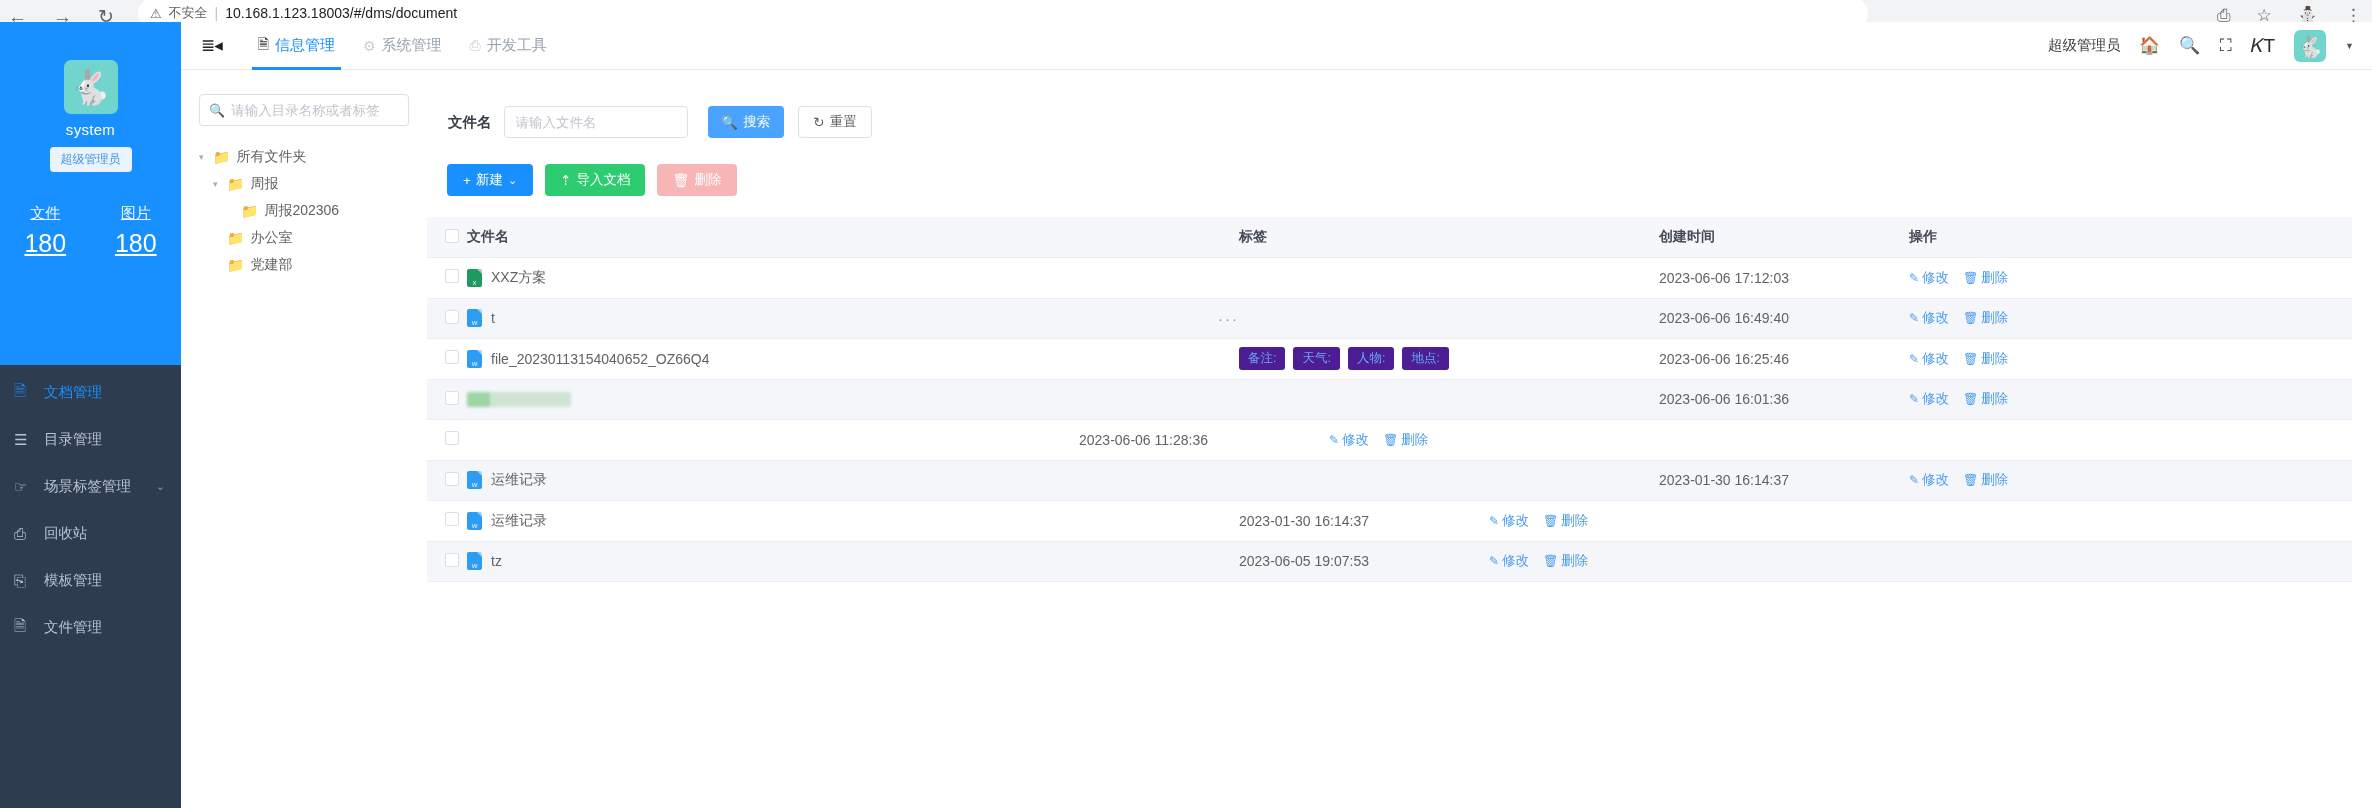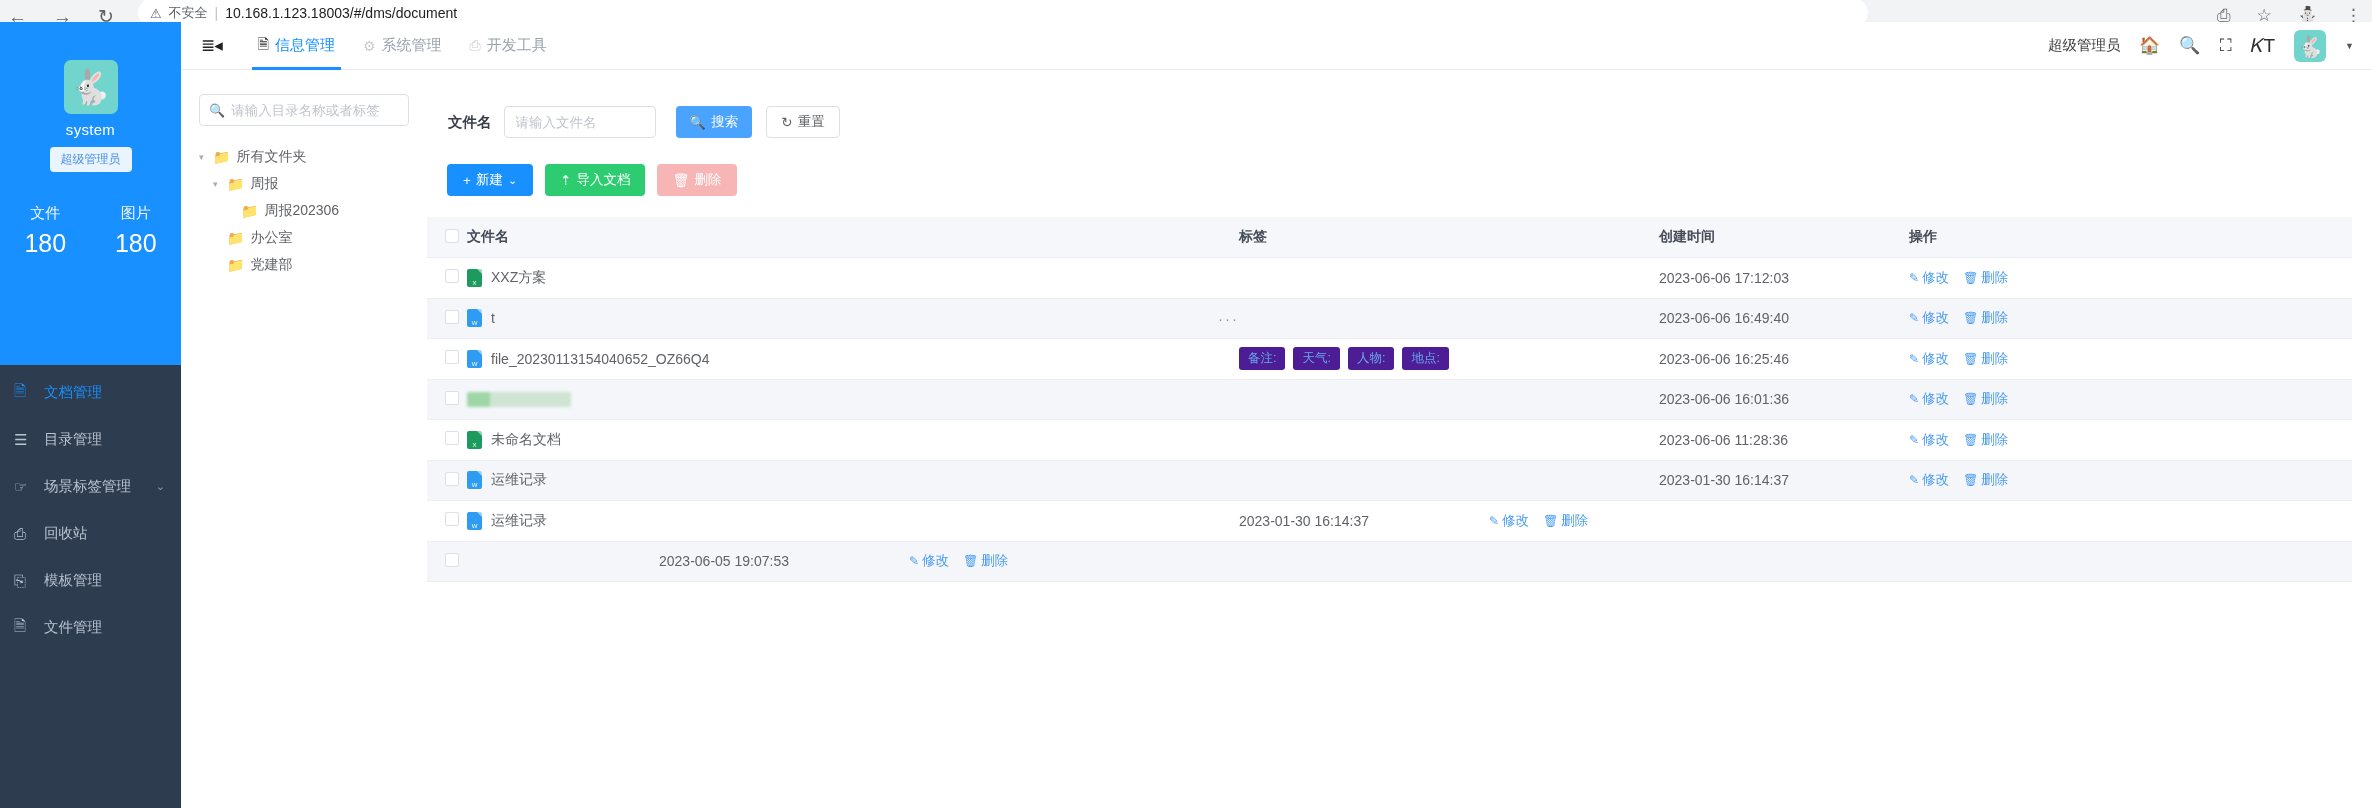--- a/index.html
+++ b/index.html
@@ -51,21 +51,21 @@
   }
   .profile-name {
     color: #fff; font-size: 15px; margin-top: 7px; letter-spacing: .3px;
   }
   .role-badge {
     display: inline-block; margin-top: 9px;
     background: #eaf4ff; color: #4a90e2;
     font-size: 12px; padding: 4px 11px; border-radius: 4px;
   }
   .stats {
-    display: flex; margin-top: 32px; color: #fff;
+    display: flex; margin-top: 32px; color: #fff; text-decoration: underline;
   }
   .stat { flex: 1; text-align: center; }
   .stat-label { font-size: 15px; opacity: .95; }
   .stat-value { font-size: 25px; margin-top: 6px; font-weight: 400; }
 
   .menu { padding-top: 4px; }
   .menu-item {
     display: flex; align-items: center; height: 47px;
     padding: 0 0 0 14px; color: #b8c3d1; font-size: 14.5px;
     position: relative; cursor: pointer;
@@ -145,21 +145,21 @@
     position: absolute; left: 427px; top: 80px; width: 1945px; height: 738px;
     background: #fff;
   }
   .filter-row {
     display: flex; align-items: center; padding: 26px 0 0 21px; gap: 0;
   }
   .filter-label {
     font-size: 14.5px; color: #3a3f4a; font-weight: bold; margin-right: 12px;
   }
   .filter-input {
-    width: 152px; height: 32px; border: 1px solid #dcdfe6; border-radius: 4px;
+    width: 184px; height: 32px; border: 1px solid #dcdfe6; border-radius: 4px;
     padding: 14px 11px; font-size: 13.5px; color: #606266; outline: none;
     font-family: "Liberation Sans", sans-serif;
   }
   .filter-input::placeholder { color: #c0c4cc; }
   .btn {
     height: 32px; border-radius: 4px; border: none; cursor: pointer;
     font-size: 13.5px; display: inline-flex; align-items: center;
     justify-content: center; gap: 5px; padding: 0 14px;
     font-family: "Liberation Sans", sans-serif;
   }
@@ -483,24 +483,20 @@
           </span>
         <span class="op">
             <span class="op-ico">🗑</span>
             <span>删除</span>
           </span>
       </div>
     </div>
 
     <div class="trow">
       <div class="c-check"><span class="cbox"></span></div>
-      <div class="c-name">
-        <span class="fileico xls">X</span>
-        <span>未命名文档</span>
-      </div>
       <div class="c-extra"></div>
       <div class="c-tags"></div>
       <div class="c-time">2023-06-06 11:28:36</div>
       <div class="c-ops">
         <span class="op">
             <span class="op-ico">✎</span>
             <span>修改</span>
           </span>
         <span class="op">
             <span class="op-ico">🗑</span>
@@ -545,20 +541,24 @@
           </span>
         <span class="op">
             <span class="op-ico">🗑</span>
             <span>删除</span>
           </span>
       </div>
     </div>
 
     <div class="trow alt">
       <div class="c-check"><span class="cbox"></span></div>
+      <div class="c-name">
+        <span class="fileico doc">W</span>
+        <span>tz</span>
+      </div>
       <div class="c-extra"></div>
       <div class="c-time">2023-06-05 19:07:53</div>
       <div class="c-ops">
         <span class="op">
             <span class="op-ico">✎</span>
             <span>修改</span>
           </span>
         <span class="op">
             <span class="op-ico">🗑</span>
             <span>删除</span>

